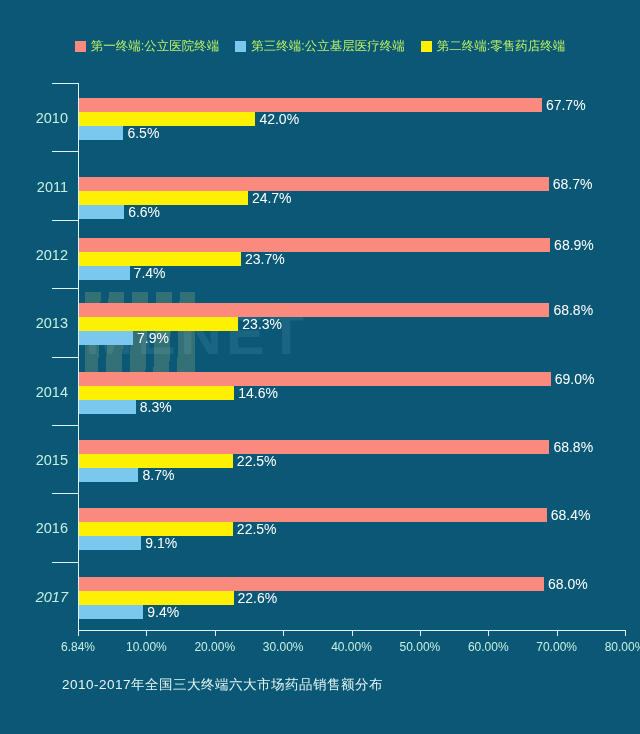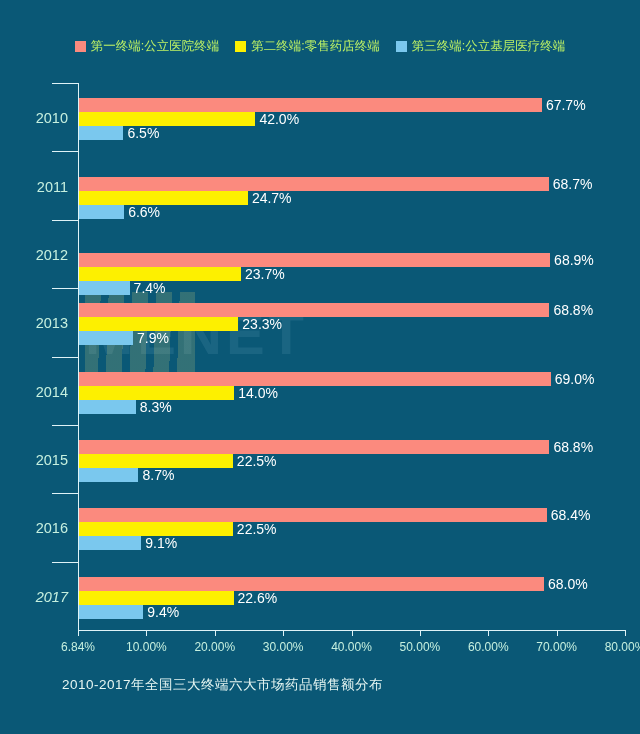--- a/index.html
+++ b/index.html
@@ -186,26 +186,26 @@
     <div class="wm-mark"></div>
     <div class="wm-text">MENET</div>
   </div>
 
   <div class="legend" id="legend-host">
       <div class="legend-item">
         <span class="legend-swatch" style="background: rgb(251, 138, 126);"></span>
         <span class="legend-label">第一终端:公立医院终端</span>
       </div>
       <div class="legend-item">
+        <span class="legend-swatch" style="background: rgb(122, 200, 238);"></span>
+        <span class="legend-label">第三终端:公立基层医疗终端</span>
+      </div>
+      <div class="legend-item">
         <span class="legend-swatch" style="background: rgb(253, 240, 0);"></span>
         <span class="legend-label">第二终端:零售药店终端</span>
-      </div>
-      <div class="legend-item">
-        <span class="legend-swatch" style="background: rgb(122, 200, 238);"></span>
-        <span class="legend-label">第三终端:公立基层医疗终端</span>
       </div>
     </div>
 
   <div class="plot" id="plot-host">
     <div class="axis-y-line"></div>
     <div class="axis-x-line"></div>
   <div class="group" style="top: 15.1875px;">
         <div class="bar-row">
           <div class="bar" style="width: 462.899px; background: rgb(251, 138, 126);"></div>
           <div class="bar-label" style="left: 462.899px;">67.7%</div>
@@ -230,21 +230,21 @@
           <div class="bar" style="width: 168.886px; background: rgb(253, 240, 0);"></div>
           <div class="bar-label" style="left: 168.886px;">24.7%</div>
         </div>
         <div class="bar-row">
           <div class="bar" style="width: 45.1275px; background: rgb(122, 200, 238);"></div>
           <div class="bar-label" style="left: 45.1275px;">6.6%</div>
         </div>
       </div>
       <div class="year-label" style="top: 95.5625px; left: -78px; width: 68px;">2011</div>
       <div class="ytick" style="top: 136.75px;"></div>
-      <div class="group" style="top: 170px;">
+      <div class="group" style="top: 155px;">
         <div class="bar-row">
           <div class="bar" style="width: 471.104px; background: rgb(251, 138, 126);"></div>
           <div class="bar-label" style="left: 471.104px;">68.9%</div>
         </div>
         <div class="bar-row">
           <div class="bar" style="width: 162.049px; background: rgb(253, 240, 0);"></div>
           <div class="bar-label" style="left: 162.049px;">23.7%</div>
         </div>
         <div class="bar-row">
           <div class="bar" style="width: 50.5975px; background: rgb(122, 200, 238);"></div>
@@ -269,21 +269,21 @@
       </div>
       <div class="year-label" style="top: 232.312px; left: -78px; width: 68px;">2013</div>
       <div class="ytick" style="top: 273.5px;"></div>
       <div class="group" style="top: 288.688px;">
         <div class="bar-row">
           <div class="bar" style="width: 471.788px; background: rgb(251, 138, 126);"></div>
           <div class="bar-label" style="left: 471.788px;">69.0%</div>
         </div>
         <div class="bar-row">
           <div class="bar" style="width: 155.211px; background: rgb(253, 240, 0);"></div>
-          <div class="bar-label" style="left: 155.211px;">14.0%</div>
+          <div class="bar-label" style="left: 155.211px;">14.6%</div>
         </div>
         <div class="bar-row">
           <div class="bar" style="width: 56.7512px; background: rgb(122, 200, 238);"></div>
           <div class="bar-label" style="left: 56.7512px;">8.3%</div>
         </div>
       </div>
       <div class="year-label" style="top: 300.688px; left: -78px; width: 68px;">2014</div>
       <div class="ytick" style="top: 341.875px;"></div>
       <div class="group" style="top: 357.062px;">
         <div class="bar-row">

